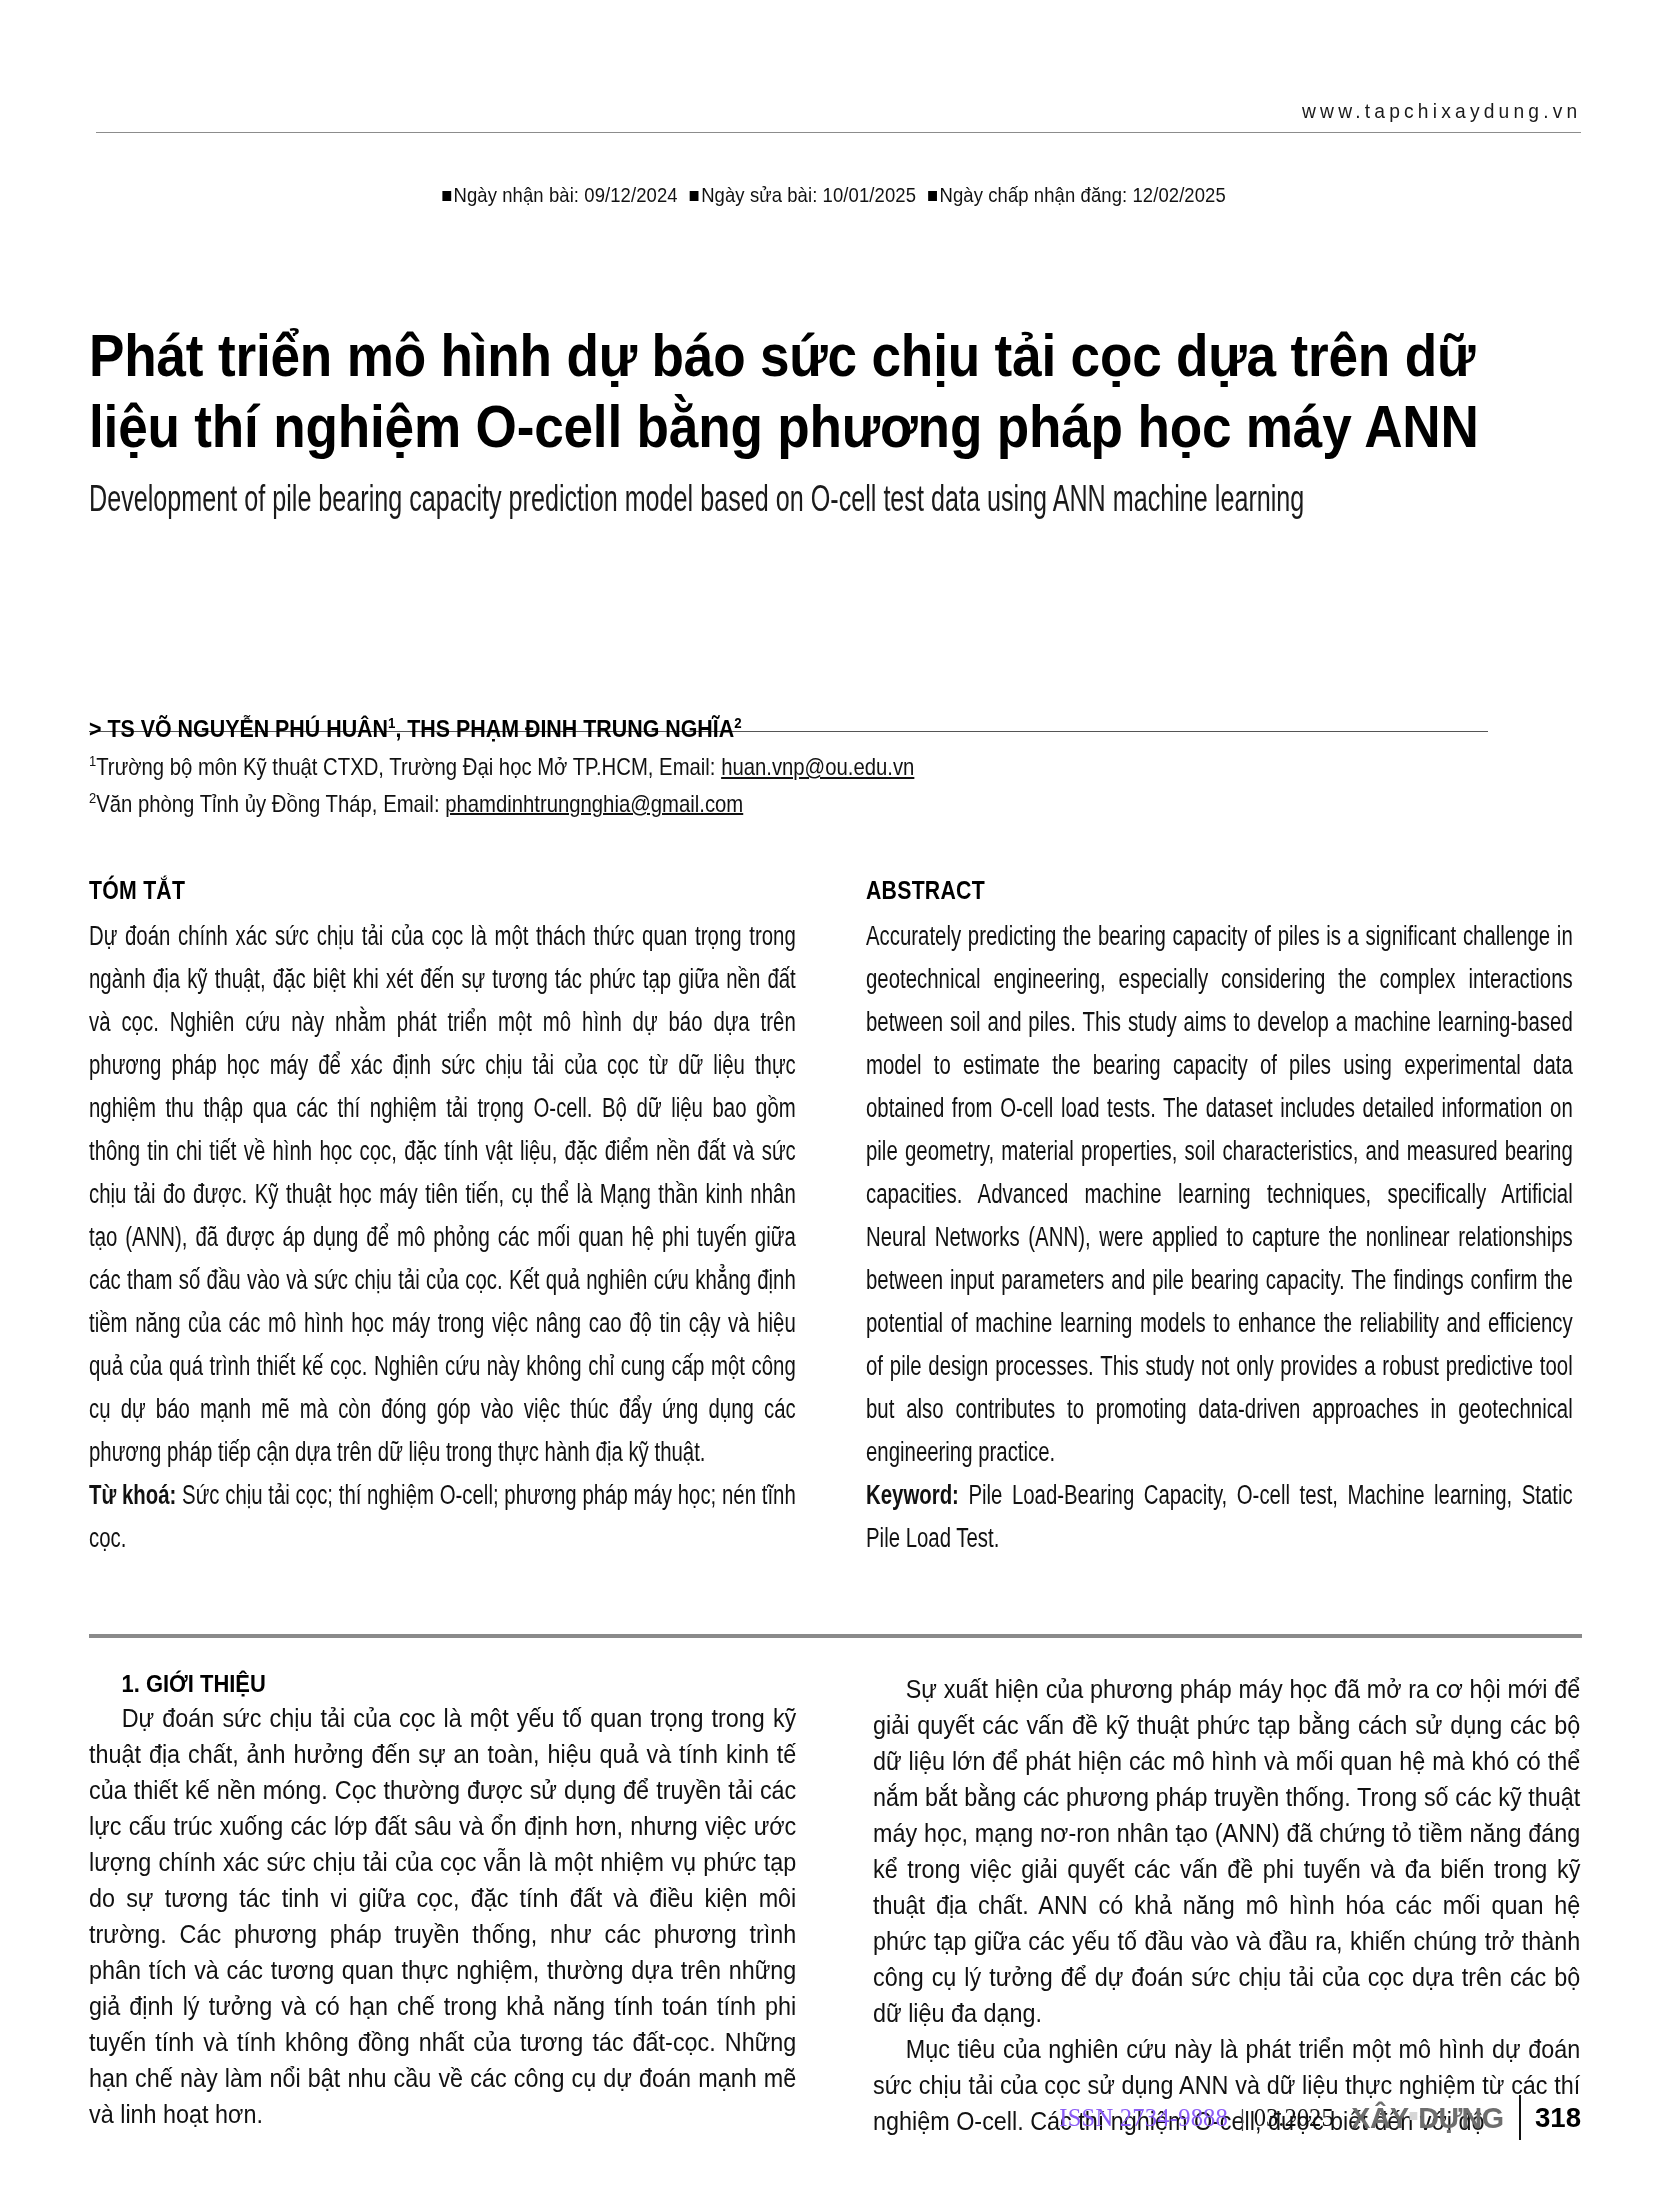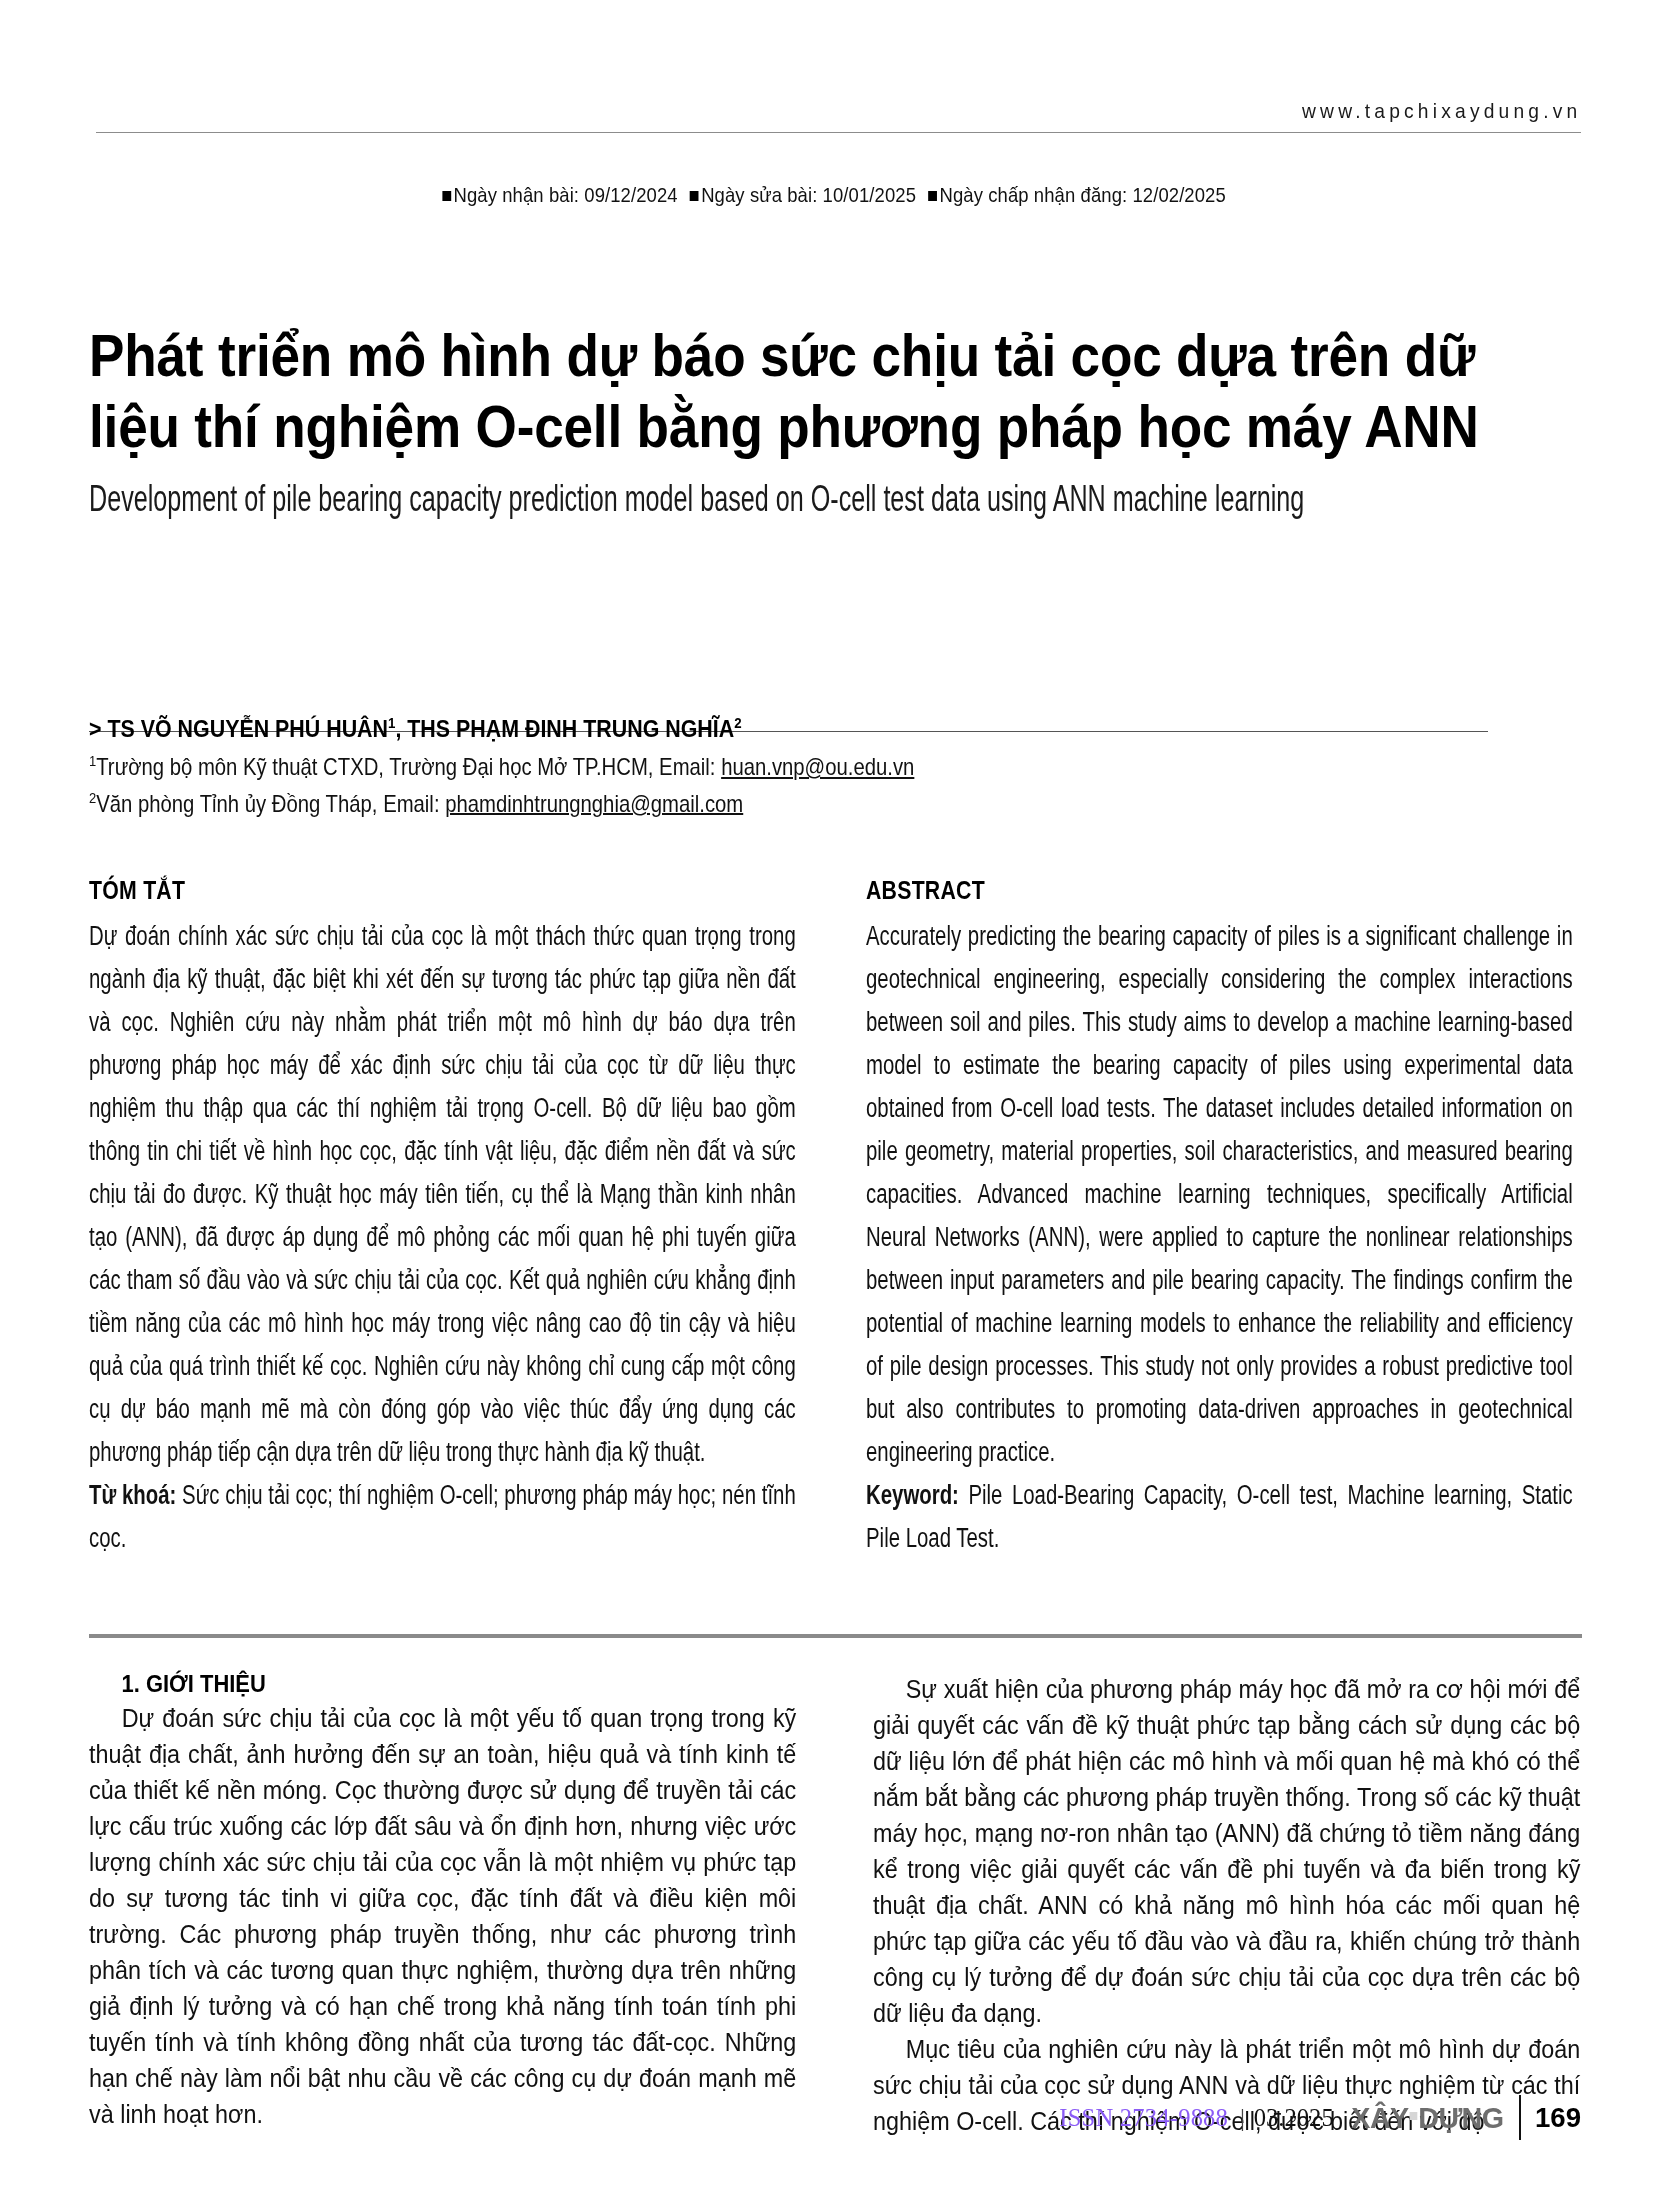--- a/index.html
+++ b/index.html
@@ -332,17 +332,17 @@
         <p>Mục tiêu của nghiên cứu này là phát triển một mô hình dự đoán sức chịu tải của cọc sử dụng ANN và dữ liệu thực nghiệm từ các thí nghiệm O-cell. Các thí nghiệm O-cell, được biết đến với độ</p>
       </div>
     </div>
   </div>
 
   <div class="footer">
     <span class="issn">ISSN 2734-9888</span>
     <span class="footer-sep">|</span>
     <span class="issue">03.2025</span>
     <span class="logo"><span>XÂY</span><span class="dot"></span><span>DỰNG</span></span>
-    <span class="page-num">169</span>
+    <span class="page-num">318</span>
   </div>
 
 </div>
 
 
 </body></html>

